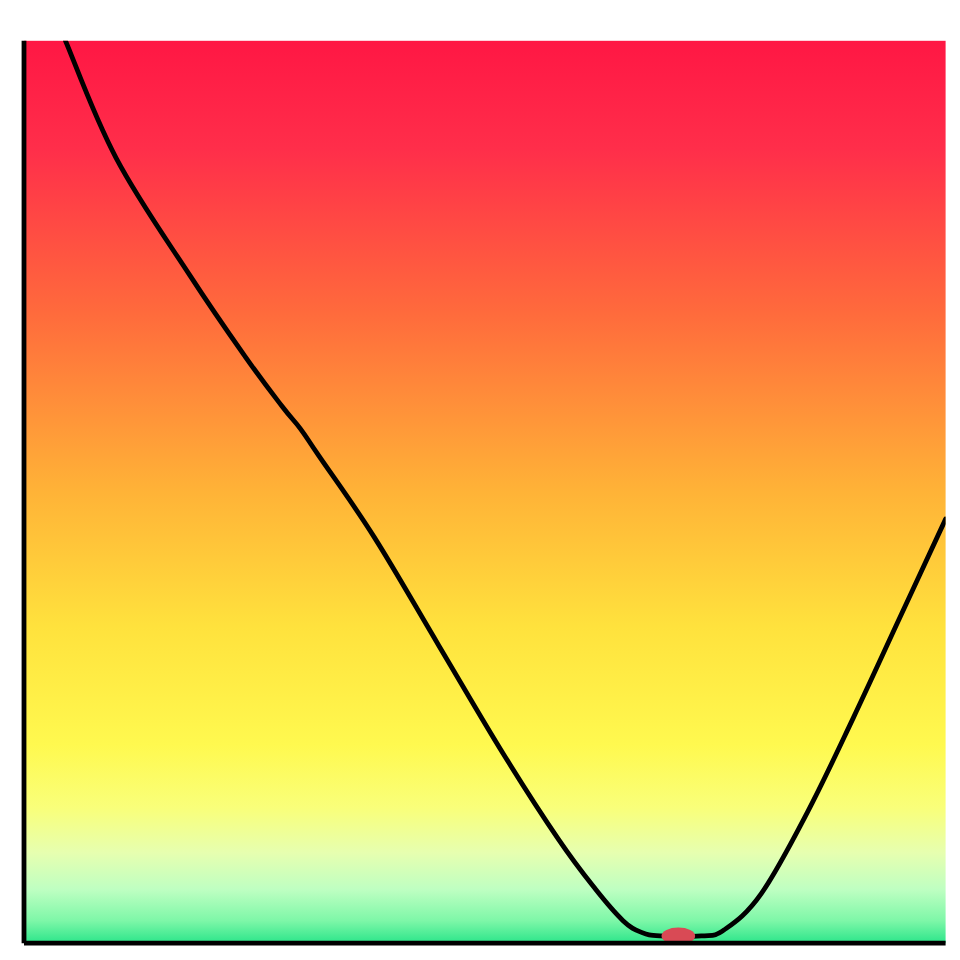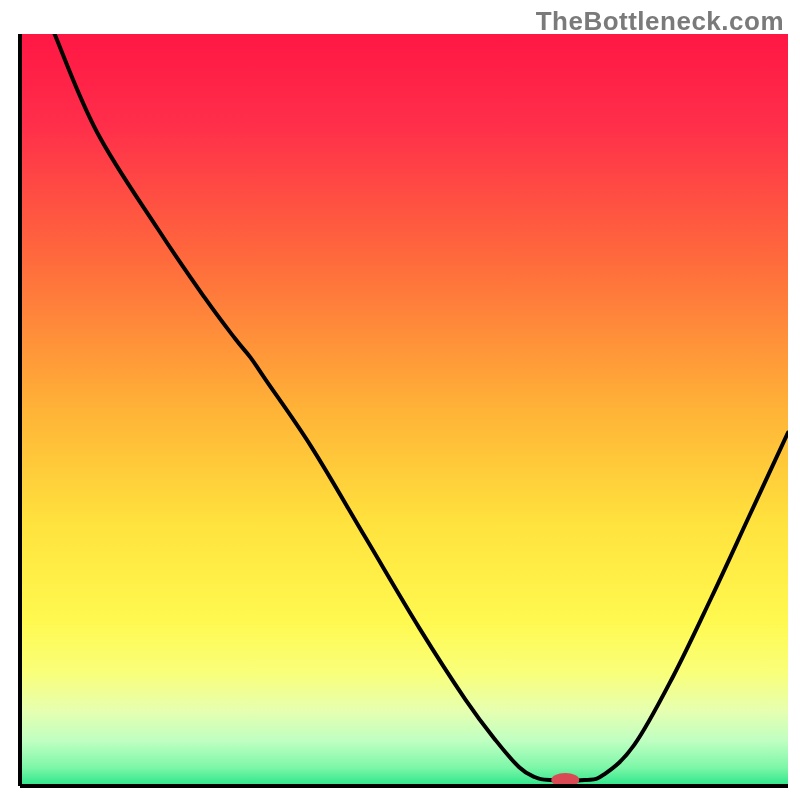--- a/index.html
+++ b/index.html
@@ -26,21 +26,20 @@
     z-index: 10;
   }
   svg {
     display: block;
   }
 </style>
 </head>
 <body>
 
 <div class="chart-container">
-  <div class="watermark">TheBottleneck.com</div>
 
   <svg id="chart-svg" width="800" height="800" viewBox="0 0 800 800">
     <defs>
       <linearGradient id="bg-grad" x1="0" y1="0" x2="0" y2="1">
           <stop offset="0.00%" stop-color="#ff1744"></stop>
           <stop offset="12.00%" stop-color="#ff2e4a"></stop>
           <stop offset="30.00%" stop-color="#ff6a3c"></stop>
           <stop offset="50.00%" stop-color="#ffb337"></stop>
           <stop offset="65.00%" stop-color="#ffe23d"></stop>
           <stop offset="78.00%" stop-color="#fff94f"></stop>

